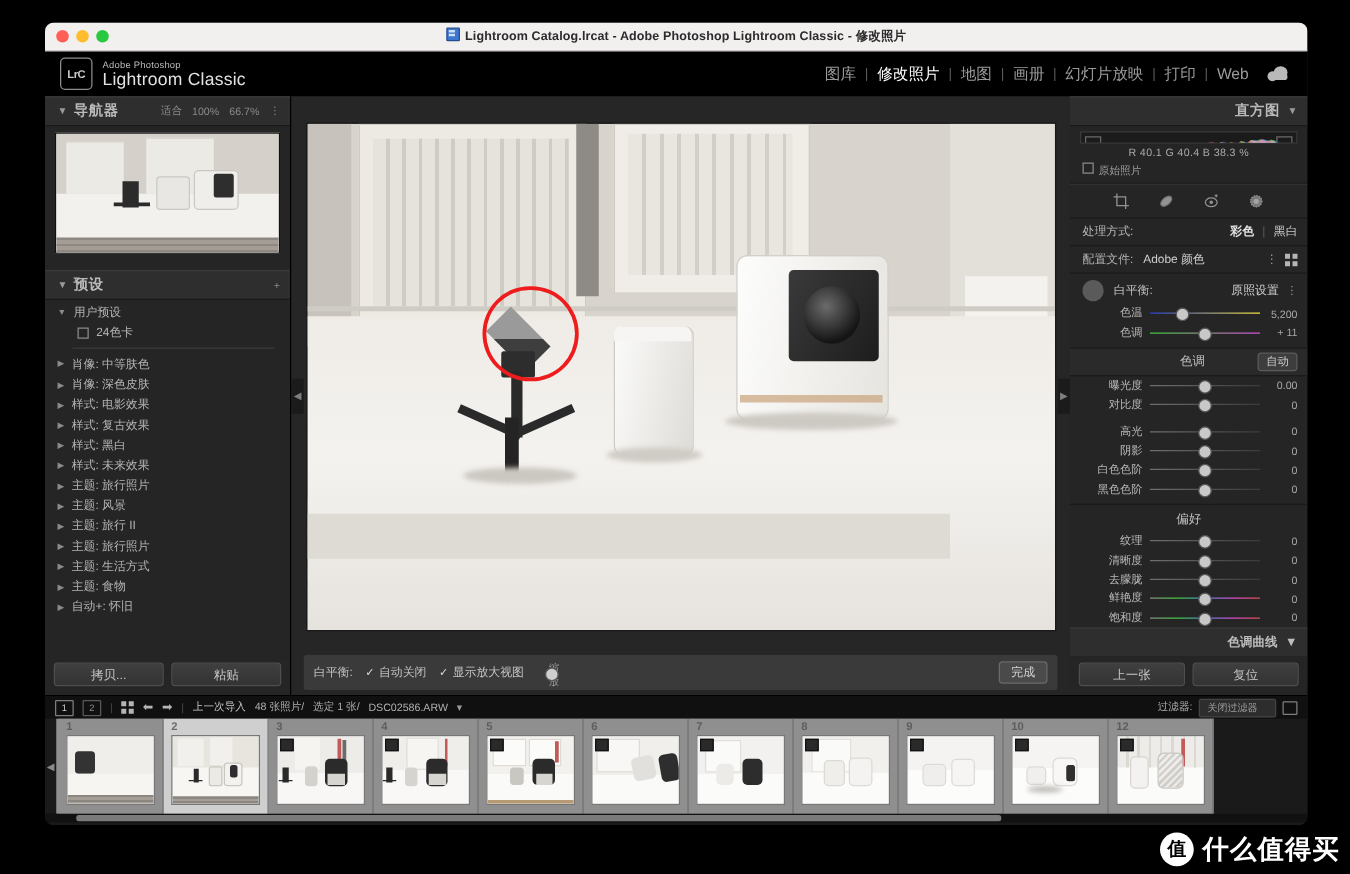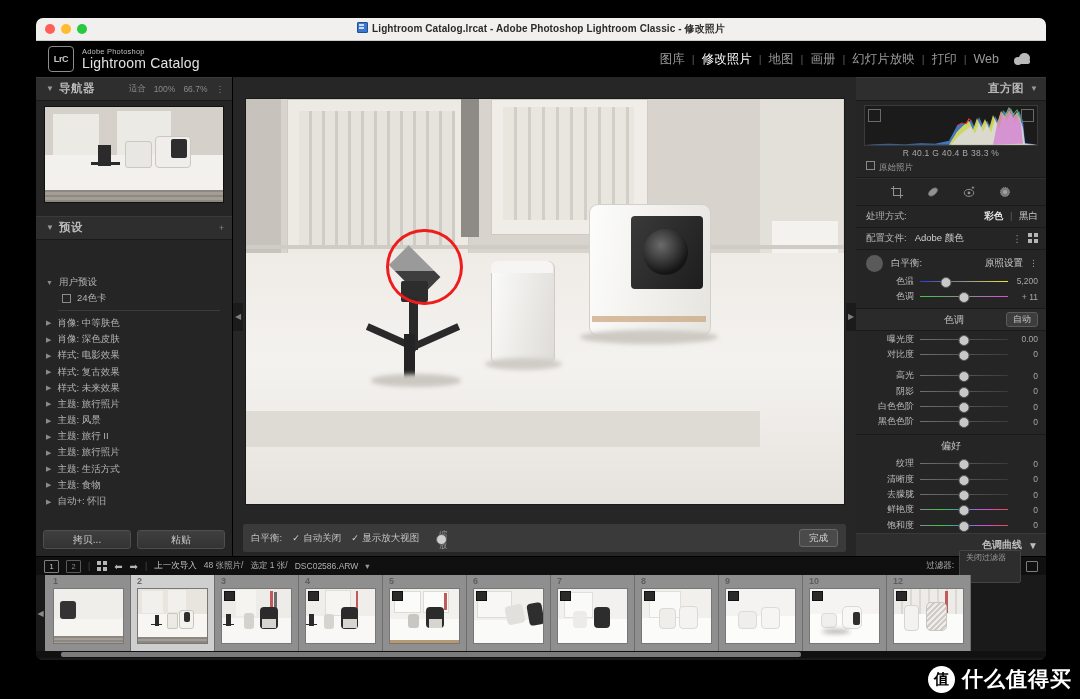--- a/index.html
+++ b/index.html
@@ -54,21 +54,21 @@
       padding:3px 8px 4px 10px;background:#2e2e2e;border-bottom:1px solid #1a1a1a;
       border-top:1px solid #3a3a3a;}
   .ph .tri{color:#9a9a9a;font-size:8px;margin-right:5px;}
   .ph-title{font-size:11.5px;color:#b9b9b9;font-weight:bold;letter-spacing:.5px;}
   .ph-right{font-size:8.5px;color:#8a8a8a;display:flex;gap:8px;align-items:center;}
   .nav-img{margin:5px 8px;height:95px;background:#d9d6d1;position:relative;
            overflow:hidden;border:1px solid #111;}
 
   
   .presets{flex:1;overflow:hidden;font-size:9.5px;color:#b4b4b4;padding:2px 0 0 0;
-           background:#252525;margin-top:32px;}
+           background:#252525;}
   .pres-row{display:flex;align-items:center;padding:1.6px 0 1.6px 16px;}
   .pres-row .ar{color:#8a8a8a;font-size:7px;margin-right:6px;}
   .pres-row.grp{padding-left:10px;}
   .pres-row.child{padding-left:26px;}
   .pres-sep{height:1px;background:#3b3b3b;margin:4px 12px 4px 22px;}
   .pres-box{width:7px;height:7px;border:1px solid #8a8a8a;margin-right:6px;
             display:inline-block;}
 
   .lbtns{display:flex;gap:6px;padding:5px 7px 7px 7px;background:#252525;}
   .btn{flex:1;height:17px;background:linear-gradient(#3f3f3f,#333);
@@ -139,21 +139,21 @@
   
   .strip{height:105px;background:#1a1a1a;border-top:1px solid #000;}
   .stripbar{height:18px;background:#101010;display:flex;align-items:center;
             padding:0 8px;gap:7px;font-size:8.5px;color:#b0b0b0;}
   .sqbtn{width:13px;height:11px;border:1px solid #7e7e7e;color:#ccc;font-size:7.5px;
          display:flex;align-items:center;justify-content:center;border-radius:1px;}
   .grid4{display:grid;grid-template-columns:4px 4px;grid-template-rows:4px 4px;gap:2px;}
   .grid4 i{background:#b5b5b5;}
   .stripinfo{color:#c8c8c8;}
   .filterbox{margin-left:auto;display:flex;align-items:center;gap:5px;}
-  .fsel{background:#2d2d2d;border:1px solid #444;border-radius:2px;padding:1px 14px 19px 6px;
+  .fsel{background:#2d2d2d;border:1px solid #444;border-radius:2px;padding:1px 14px 1px 6px;
         color:#9c9c9c;position:relative;font-size:8px;}
   .thumbs{display:flex;height:76px;background:#8f8f8f;align-items:stretch;padding-left:2px;}
   .cell{width:83px;background:#8f8f8f;border-right:1px solid #6d6d6d;
         position:relative;padding-top:13px;flex-shrink:0;}
   .cell.sel{background:#cfcfcf;}
   .cellno{position:absolute;top:1px;left:6px;font-size:9px;color:#5e5e5e;font-weight:bold;}
   .cell.sel .cellno{color:#6a6a6a;}
   .thumb{margin:0 6px;height:54px;background:#ddd;position:relative;overflow:hidden;
          border:1px solid #777;}
   .badge{position:absolute;left:2px;top:2px;width:9px;height:8px;background:#2a2a2a;
@@ -191,21 +191,21 @@
     <div class="title-text">
       <span class="title-ico"></span><span>Lightroom Catalog.lrcat - Adobe Photoshop Lightroom Classic - 修改照片</span>
     </div>
   </div>
 
   <div class="topbar">
     <div class="plate">
       <div class="lrc">LrC</div>
       <div class="plate-txt">
         <div class="plate-sm">Adobe Photoshop</div>
-        <div class="plate-lg">Lightroom Catalog</div>
+        <div class="plate-lg">Lightroom Classic</div>
       </div>
     </div>
     <div class="modules" id="modules">
           <span class="m">图库</span>
           <span class="sep">|</span>
           <span class="m active">修改照片</span>
           <span class="sep">|</span>
           <span class="m">地图</span>
           <span class="sep">|</span>
           <span class="m">画册</span>
@@ -280,20 +280,24 @@
             <div class="pres-row grp">
               <span class="ar">▶</span>
               <span>样式: 电影效果</span>
             </div>
             <div class="pres-row grp">
               <span class="ar">▶</span>
               <span>样式: 复古效果</span>
             </div>
             <div class="pres-row grp">
               <span class="ar">▶</span>
+              <span>样式: 黑白</span>
+            </div>
+            <div class="pres-row grp">
+              <span class="ar">▶</span>
               <span>样式: 未来效果</span>
             </div>
             <div class="pres-row grp">
               <span class="ar">▶</span>
               <span>主题: 旅行照片</span>
             </div>
             <div class="pres-row grp">
               <span class="ar">▶</span>
               <span>主题: 风景</span>
             </div>
@@ -579,20 +583,24 @@
                 <span class="sline" style="background:linear-gradient(90deg,#8a8a8a,#3ec93e,#4a86d8,#d84fd8,#e04a4a);"></span>
                 <span class="sknob" style="left:50%;"></span>
               </span>
               <span class="sval">0</span>
             </div>
           </div>
 
       <div class="tc-hdr">
         <span>色调曲线</span>
         <span class="tri" style="margin:0;">▼</span>
+      </div>
+      <div class="rbtns">
+        <div class="btn">上一张</div>
+        <div class="btn">复位</div>
       </div>
     </div>
   </div>
 
   <div class="strip">
     <div class="stripbar">
       <div class="sqbtn">1</div>
       <div class="sqbtn" style="border-color:#5a5a5a;color:#8a8a8a;">2</div>
       <span style="color:#4a4a4a;">|</span>
       <span class="grid4">

